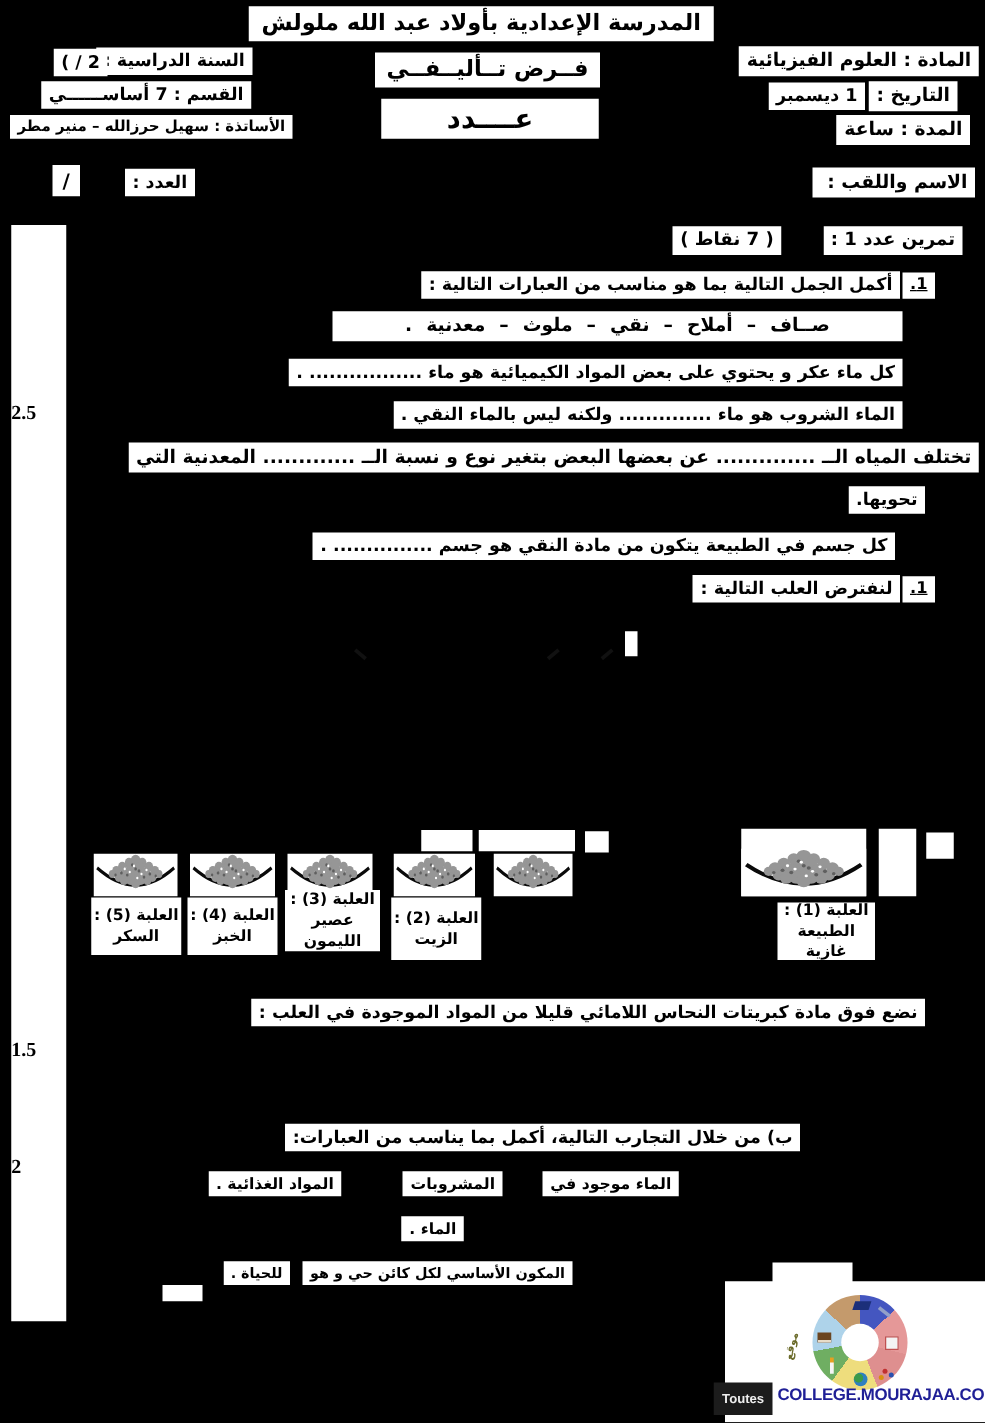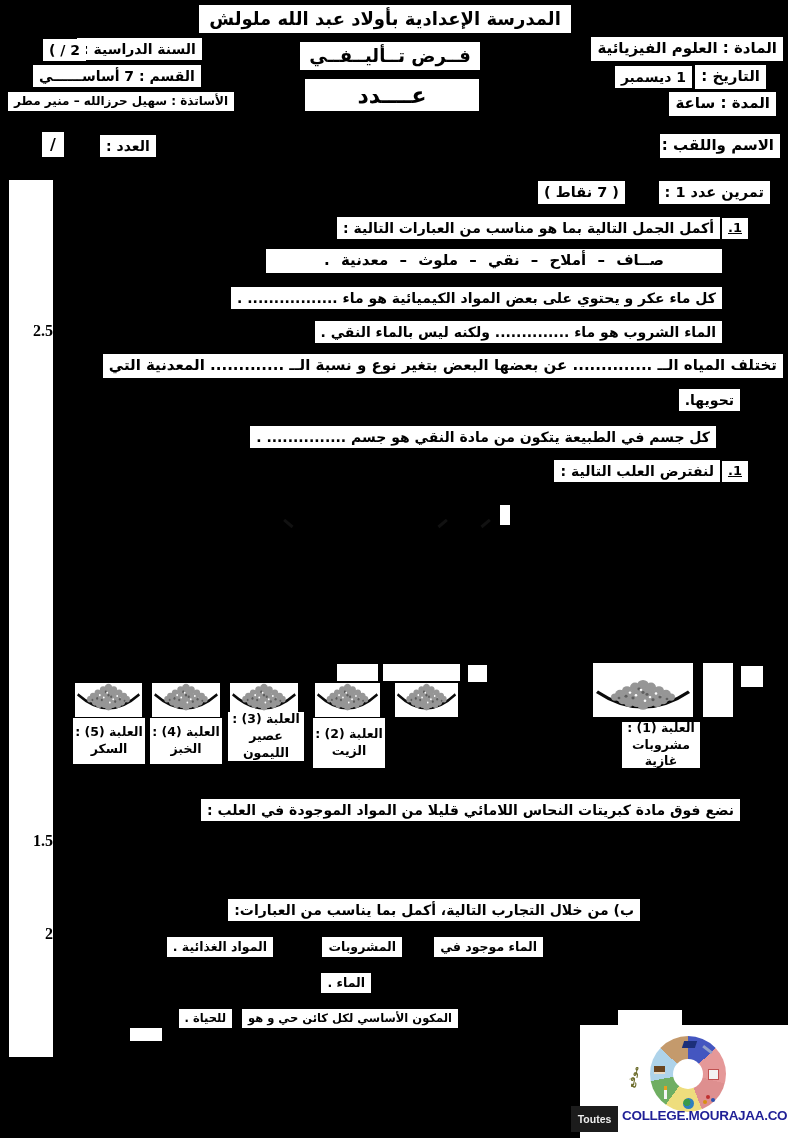--- a/index.html
+++ b/index.html
@@ -3,21 +3,21 @@
 <meta charset="utf-8">
 <style>
   html,body{margin:0;padding:0;background:#000;}
   #page{position:relative;width:788px;height:1138px;background:#000;overflow:hidden;
         direction:rtl;font-family:"DejaVu Sans",sans-serif;}
   .chip{position:absolute;background:#fff;color:#000;font-weight:bold;
         white-space:nowrap;padding:1px 6px;font-size:14px;line-height:1.45;}
   .center{text-align:center;}
   .ltr{direction:ltr;}
   .strip{position:absolute;left:9px;top:180px;width:44px;height:877px;background:#fff;}
-  .score{position:absolute;width:100%;text-align:right;color:#000;
+  .score{position:absolute;width:100%;text-align:left;color:#000;
          font-family:"Liberation Serif",serif;font-weight:bold;font-size:16px;direction:ltr;}
   .canlabel{position:absolute;background:#fff;color:#000;font-weight:bold;
             display:flex;flex-direction:column;align-items:center;justify-content:center;
             font-size:12.5px;line-height:1.35;text-align:center;}
   svg.dish{position:absolute;background:#fff;}
   .patch{position:absolute;background:#fff;}
   .tick{position:absolute;width:11px;height:2.5px;background:#111;}
   .logo-ring{position:absolute;left:650px;top:1036px;width:76px;height:76px;border-radius:50%;
      background:conic-gradient(#4456c0 0 13%,#e59898 13% 29%,#de8f8f 29% 44%,#eedd7d 44% 60%,
                 #6fae62 60% 72%,#aed3ea 72% 87%,#c49a6c 87% 100%);}
@@ -94,21 +94,21 @@
   <div class="chip" style="right:12px;top:92px;font-size:15px">المدة :  ساعة</div>
 
   <div class="chip" style="left:77px;top:38px;font-size:14px">السنة الدراسية :</div>
   <div class="chip ltr" style="left:43px;top:39px;font-size:14px">( / 2</div>
   <div class="chip" style="left:33px;top:65px;font-size:14px">القسم : 7 أساســــــي</div>
   <div class="chip" style="left:8px;top:92px;font-size:12px">الأساتذة : سهيل حرزالله – منير مطر</div>
 
   <div class="chip center" style="left:300px;top:42px;width:168px;font-size:18px">فــرض تــأليــفــي</div>
   <div class="chip center" style="left:305px;top:79px;width:162px;font-size:22px;height:30px">عــــدد</div>
 
-  <div class="chip" style="right:8px;top:134px;font-size:15px;padding-left:2px">الاسم واللقب :</div>
+  <div class="chip" style="right:8px;top:134px;font-size:15px;padding-left:12px">الاسم واللقب :</div>
   <div class="chip" style="left:100px;top:135px;font-size:14px">العدد :</div>
   <div class="chip center" style="left:42px;top:132px;width:10px;font-size:16px">/</div>
 
   <div class="strip">
     <div class="score" style="top:142px">2.5</div>
     <div class="score" style="top:652px">1.5</div>
     <div class="score" style="top:745px">2</div>
   </div>
 
   <div class="chip" style="right:18px;top:181px;font-size:14.5px">تمرين عدد 1 :</div>
@@ -170,21 +170,21 @@
   <div class="canlabel" style="left:228px;top:712px;width:76px;height:49px">
     <span>العلبة (3) :</span>
     <span>عصير الليمون</span>
   </div>
   <div class="canlabel" style="left:313px;top:718px;width:72px;height:50px">
     <span>العلبة (2) :</span>
     <span>الزيت</span>
   </div>
   <div class="canlabel" style="left:622px;top:722px;width:78px;height:46px">
     <span>العلبة (1) :</span>
-    <span>مشروبات غازية</span>
+    <span>الطبيعة غازية</span>
   </div>
 
   <div class="chip" style="right:48px;top:799px">نضع فوق مادة كبريتات النحاس اللامائي قليلا من المواد الموجودة في العلب :</div>
   <div class="chip" style="right:148px;top:899px">ب) من خلال التجارب التالية، أكمل بما يناسب من العبارات:</div>
 
   <div class="chip" style="right:245px;top:937px;font-size:12.5px">الماء موجود في</div>
   <div class="chip" style="right:386px;top:937px;font-size:12.5px">المشروبات</div>
   <div class="chip" style="right:515px;top:937px;font-size:12.5px">المواد الغذائية .</div>
   <div class="chip" style="right:417px;top:973px;font-size:12.5px">الماء .</div>
   <div class="chip" style="right:330px;top:1009px;font-size:11.5px">المكون الأساسي لكل كائن حي و هو</div>

